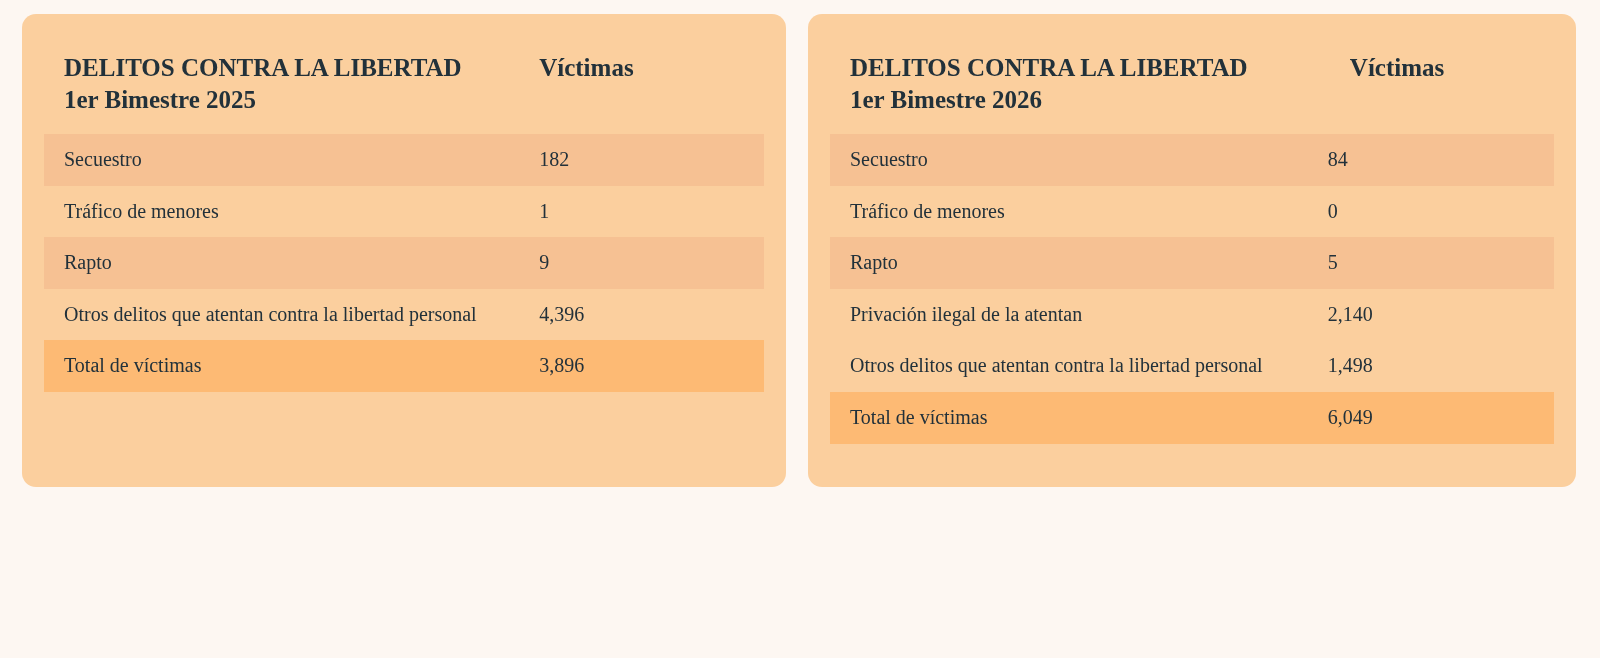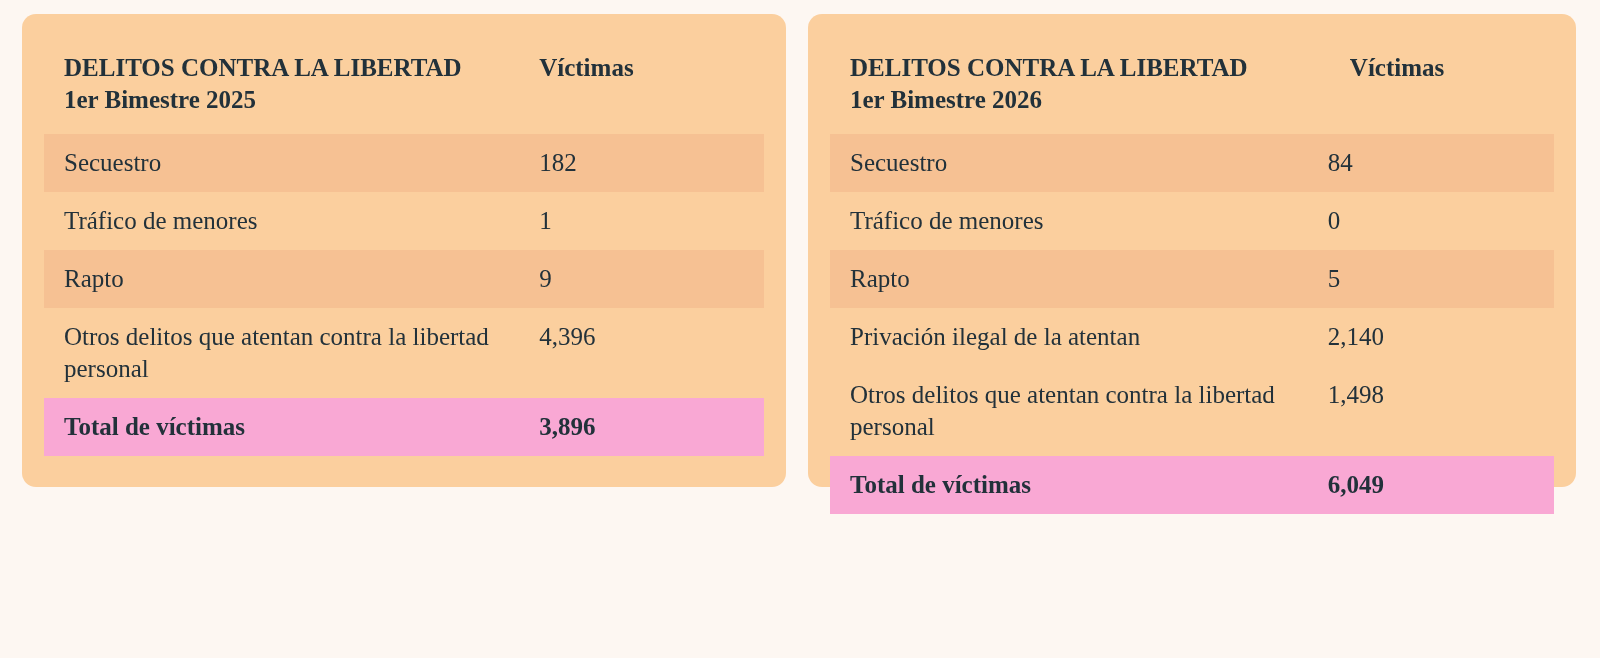--- a/index.html
+++ b/index.html
@@ -38,21 +38,21 @@
   }
   table.data col.c-name { width: 66%; }
   table.data col.c-val  { width: 34%; }
 
   table.data th,
   table.data td {
     text-align: left;
     vertical-align: top;
     padding: 13px 20px;
     color: #22313a;
-    font-size: 25px;
+    font-size: 20px;
     line-height: 1.28;
     border: 0;
   }
   table.data thead th {
     font-weight: bold;
     font-size: 25px;
     padding-top: 16px;
     padding-bottom: 18px;
   }
   .hdr-line2 {
@@ -61,22 +61,22 @@
   }
   .hdr-metric {
     font-weight: bold;
     font-family: Liberation Serif, serif;
   }
   .panel-right thead th.metric { padding-left: 42px; }
 
   tbody tr.odd  { background: #f6c193; }
   tbody tr.even { background: transparent; }
   tbody tr.total td {
-    background: #f9a8d4;
-    font-weight: bold;
+    background: #fdba74;
+    font-weight: normal;
   }
   tbody tr td.value { white-space: nowrap; }
 </style>
 </head>
 <body>
 
 <div class="board">
 
   <div class="panel panel-left">
     <table class="data">

